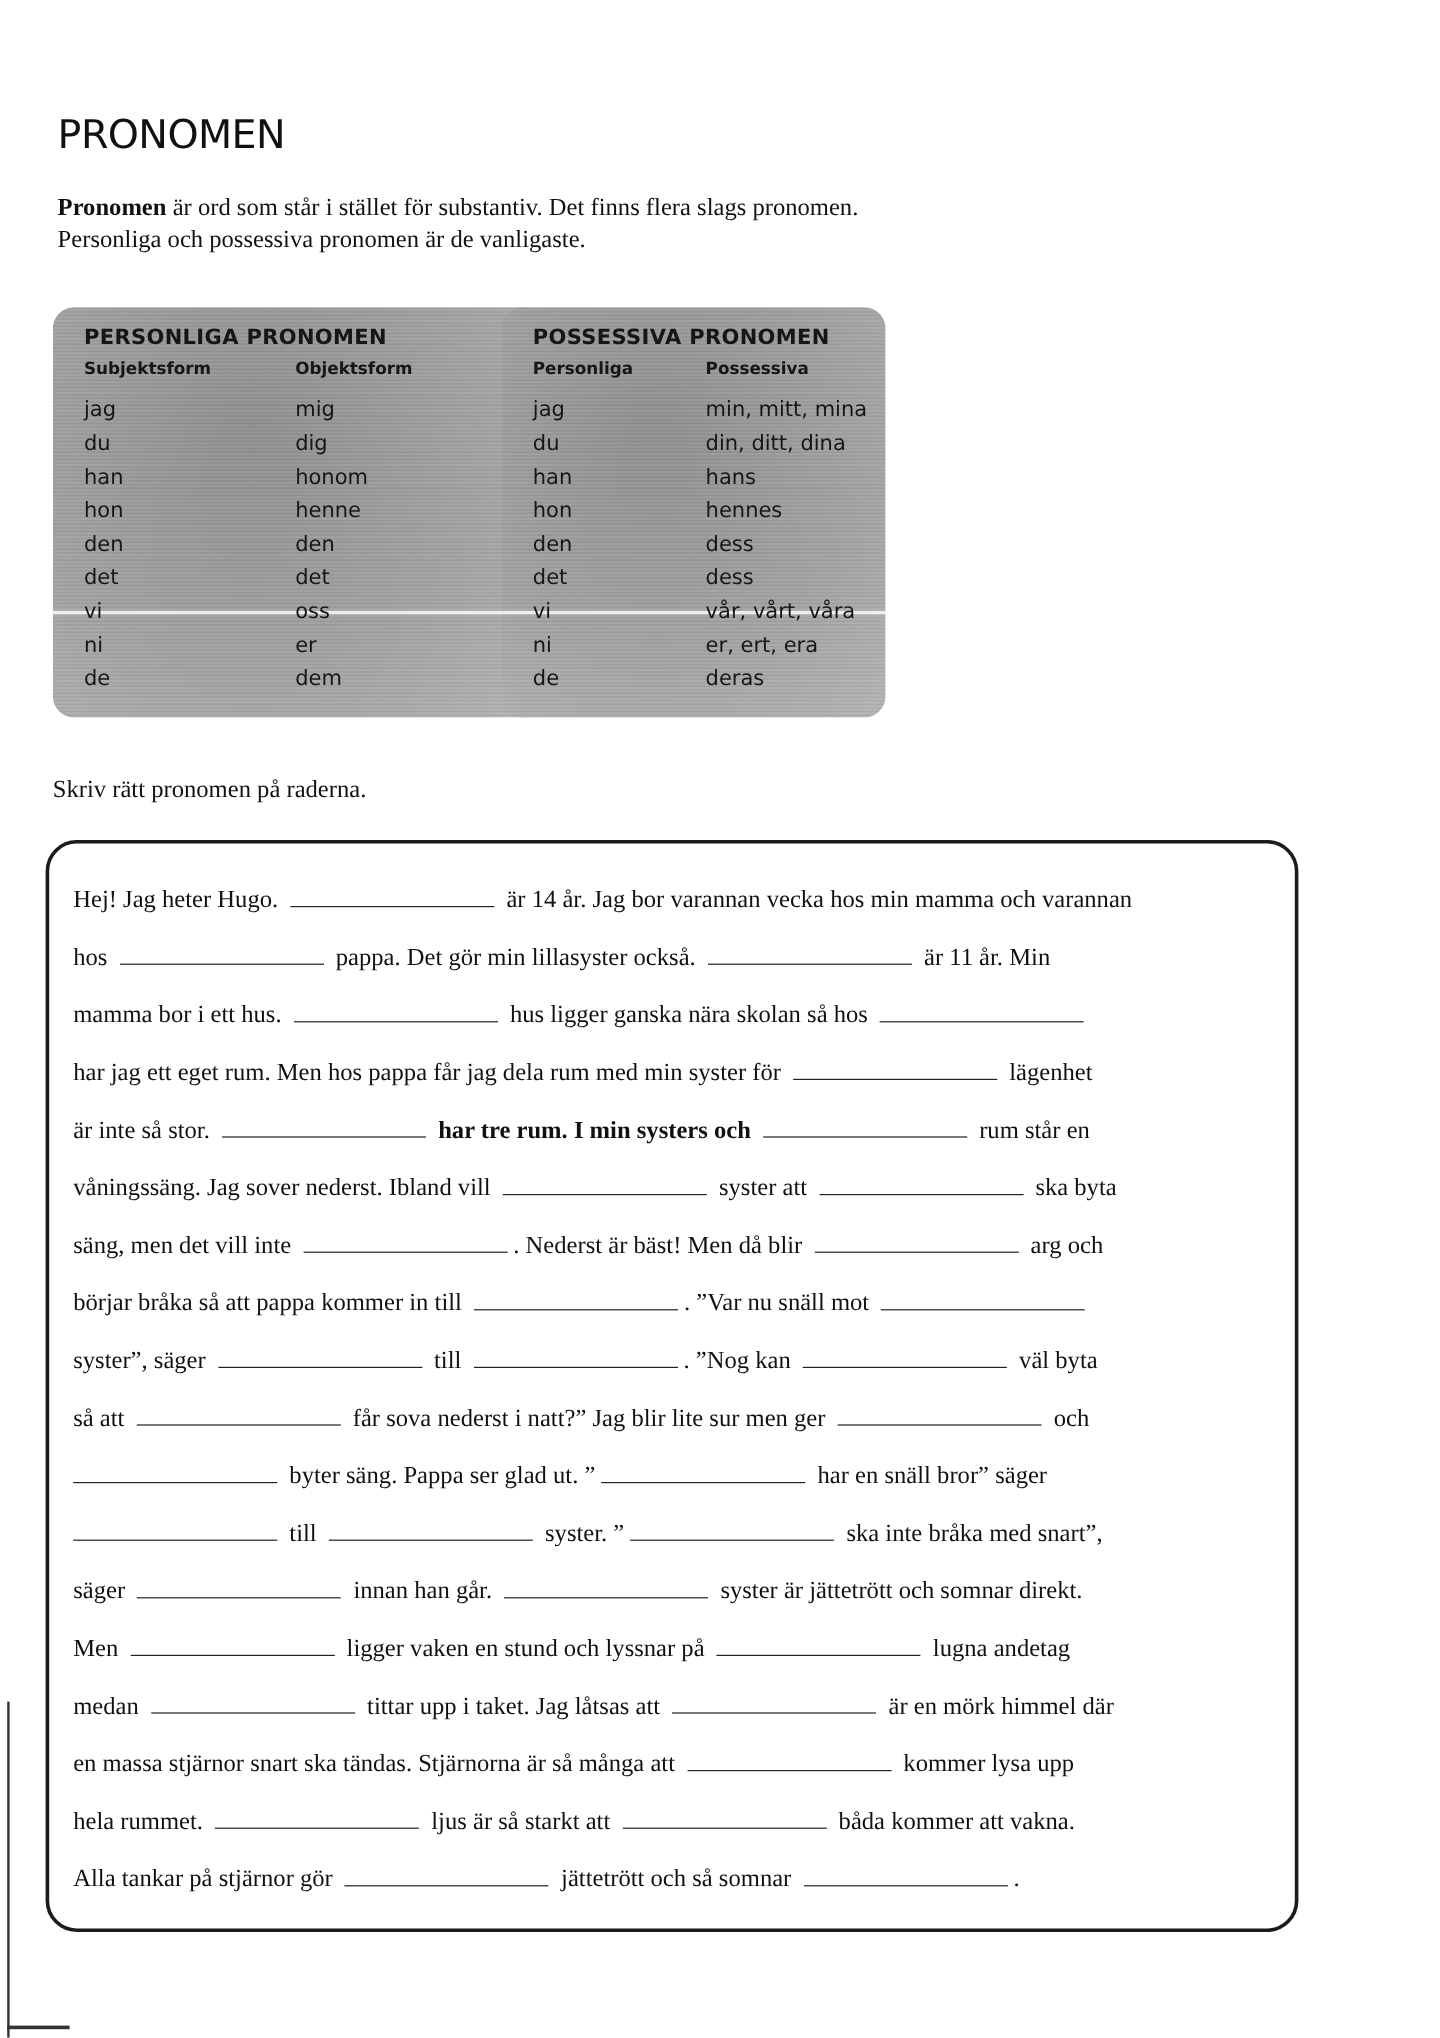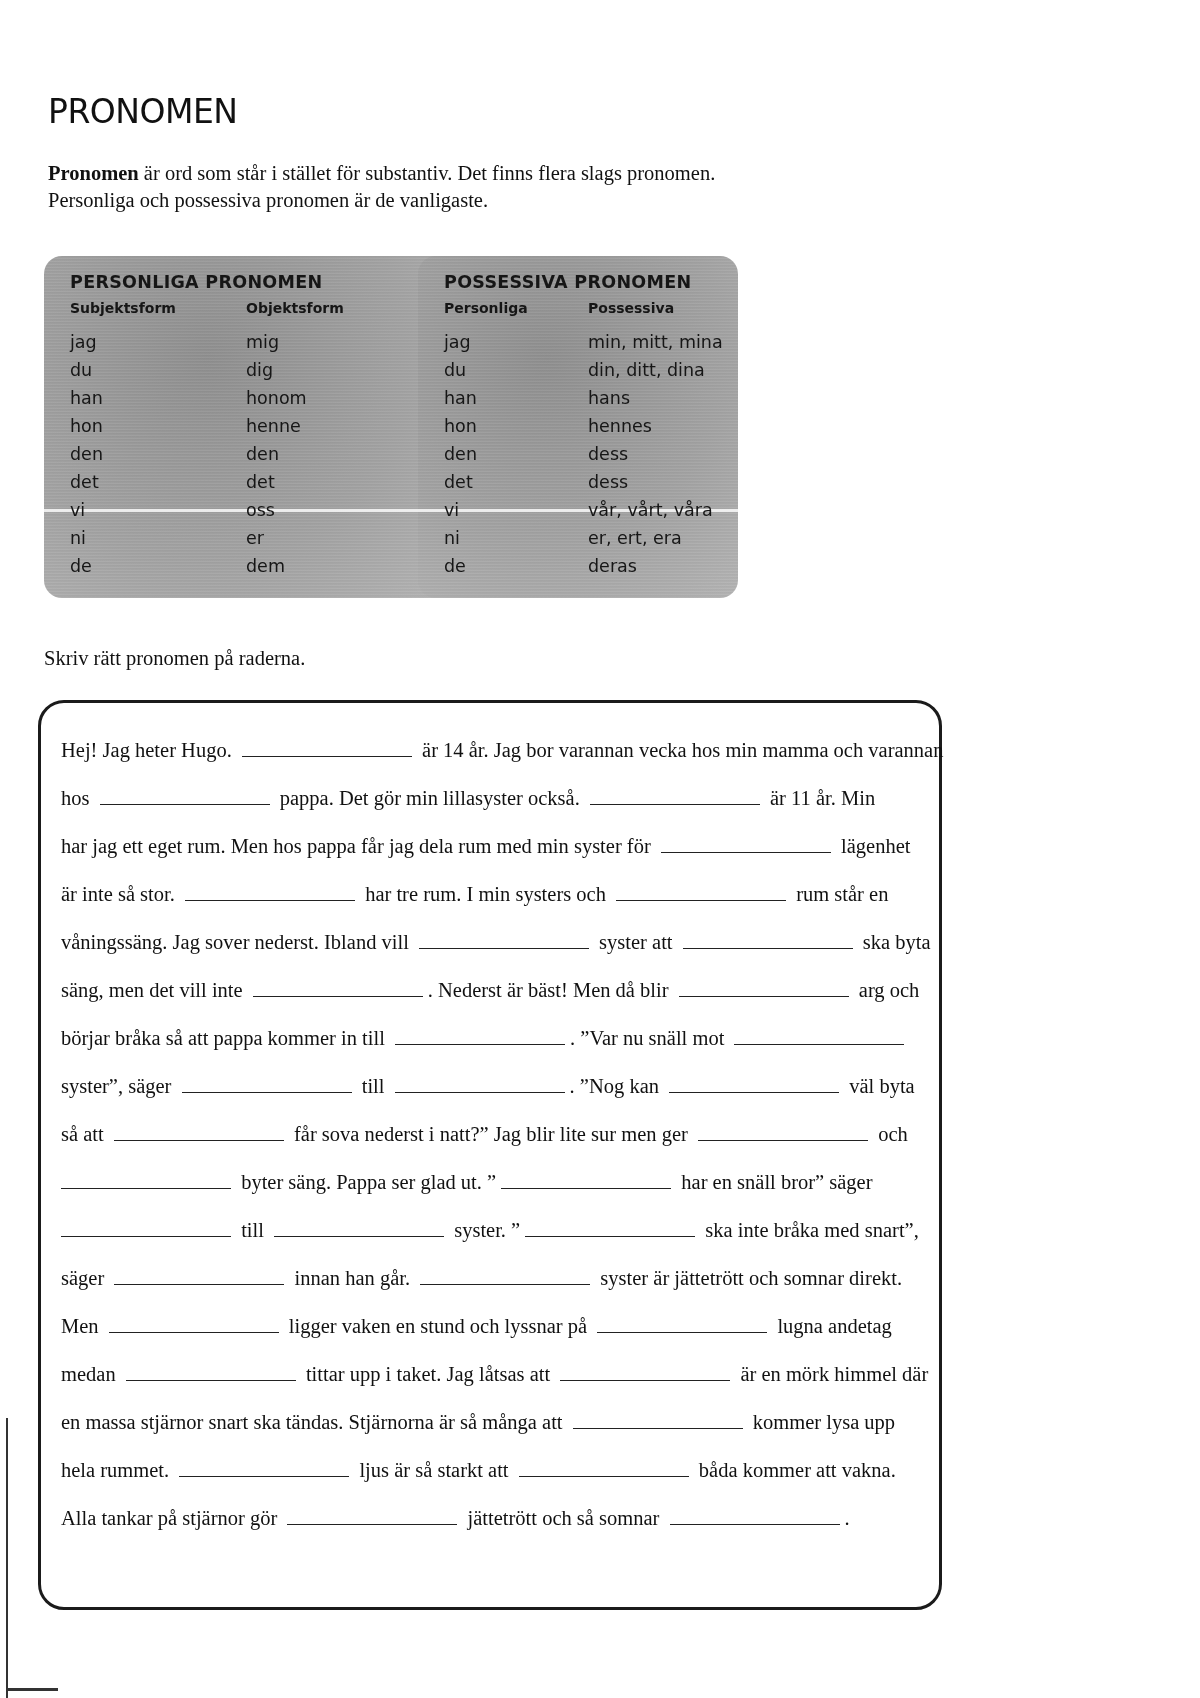--- a/index.html
+++ b/index.html
@@ -22,21 +22,21 @@
   .ptable .thead { position: absolute; left: 26px; top: 44px; font-size: 14px; font-weight: 700; white-space: nowrap; }
   .ptable .rows { position: absolute; left: 26px; top: 72px; }
   .ptable .row { height: 28px; font-size: 17.5px; line-height: 28px; white-space: nowrap; position: relative; }
   .ptable .c2 { position: absolute; }
   .ptable.left .thead .c2, .ptable.left .row .c2 { left: 176px; }
   .ptable.right .thead .c2, .ptable.right .row .c2 { left: 144px; }
 
   .instruction { position: absolute; left: 44px; top: 647px; font-family: "Liberation Serif", serif; font-size: 20.5px; color: #111; }
 
   .exercise-box {
-    position: absolute; left: 38px; top: 700px; width: 904px; height: 910px;
+    position: absolute; left: 38px; top: 700px; width: 1044px; height: 910px;
     border: 3px solid #1b1b1b; border-radius: 26px; box-sizing: border-box;
   }
   .lines { position: absolute; left: 20px; top: 32px; width: 1010px; }
   .line { height: 48px; font-family: "Liberation Serif", serif; font-size: 20.5px; line-height: 30px; white-space: nowrap; color: #111; }
   .blank { display: inline-block; width: 170px; border-bottom: 1.5px solid #222; height: 20px; vertical-align: baseline; margin: 0 5px; }
   .blank.first { margin-left: 0; }
 
   .margin-line { position: absolute; left: 6px; top: 1418px; width: 2px; height: 280px; background: #333; }
   .bottom-line { position: absolute; left: 6px; top: 1688px; width: 52px; height: 3px; background: #333; }
 </style>
@@ -89,22 +89,23 @@
       <div class="row"><span>de</span><span class="c2">deras</span></div>
     </div>
 </div>
 
 <div class="instruction">Skriv rätt pronomen på raderna.</div>
 
 <div class="exercise-box">
   <div class="lines" id="exercise-lines">
       <div class="line"><span style="white-space: pre;">Hej! Jag heter Hugo. </span><span class="blank"></span><span style="white-space: pre;"> är 14 år. Jag bor varannan vecka hos min mamma och varannan</span></div>
       <div class="line"><span style="white-space: pre;">hos </span><span class="blank"></span><span style="white-space: pre;"> pappa. Det gör min lillasyster också. </span><span class="blank"></span><span style="white-space: pre;"> är 11 år. Min</span></div>
+      <div class="line"><span style="white-space: pre;">mamma bor i ett hus. </span><span class="blank"></span><span style="white-space: pre;"> hus ligger ganska nära skolan så hos </span><span class="blank"></span></div>
       <div class="line"><span style="white-space: pre;">har jag ett eget rum. Men hos pappa får jag dela rum med min syster för </span><span class="blank"></span><span style="white-space: pre;"> lägenhet</span></div>
-      <div class="line"><span style="white-space: pre;">är inte så stor. </span><span class="blank"></span><span style="white-space: pre;"> har tre rum. I min systers och </span><span class="blank"></span><span style="white-space: pre;"> rum står en</span></div>
+      <div class="line"><span style="white-space: pre;">är inte så stor. </span><span class="blank"></span><span style="white-space: pre; font-weight: bold;"> har tre rum. I min systers och </span><span class="blank"></span><span style="white-space: pre;"> rum står en</span></div>
       <div class="line"><span style="white-space: pre;">våningssäng. Jag sover nederst. Ibland vill </span><span class="blank"></span><span style="white-space: pre;"> syster att </span><span class="blank"></span><span style="white-space: pre;"> ska byta</span></div>
       <div class="line"><span style="white-space: pre;">säng, men det vill inte </span><span class="blank"></span><span style="white-space: pre;">. Nederst är bäst! Men då blir </span><span class="blank"></span><span style="white-space: pre;"> arg och</span></div>
       <div class="line"><span style="white-space: pre;">börjar bråka så att pappa kommer in till </span><span class="blank"></span><span style="white-space: pre;">. ”Var nu snäll mot </span><span class="blank"></span></div>
       <div class="line"><span style="white-space: pre;">syster”, säger </span><span class="blank"></span><span style="white-space: pre;"> till </span><span class="blank"></span><span style="white-space: pre;">. ”Nog kan </span><span class="blank"></span><span style="white-space: pre;"> väl byta</span></div>
       <div class="line"><span style="white-space: pre;">så att </span><span class="blank"></span><span style="white-space: pre;"> får sova nederst i natt?” Jag blir lite sur men ger </span><span class="blank"></span><span style="white-space: pre;"> och</span></div>
       <div class="line"><span class="blank first"></span><span style="white-space: pre;"> byter säng. Pappa ser glad ut. ”</span><span class="blank"></span><span style="white-space: pre;"> har en snäll bror” säger</span></div>
       <div class="line"><span class="blank first"></span><span style="white-space: pre;"> till </span><span class="blank"></span><span style="white-space: pre;"> syster. ”</span><span class="blank"></span><span style="white-space: pre;"> ska inte bråka med snart”,</span></div>
       <div class="line"><span style="white-space: pre;">säger </span><span class="blank"></span><span style="white-space: pre;"> innan han går. </span><span class="blank"></span><span style="white-space: pre;"> syster är jättetrött och somnar direkt.</span></div>
       <div class="line"><span style="white-space: pre;">Men </span><span class="blank"></span><span style="white-space: pre;"> ligger vaken en stund och lyssnar på </span><span class="blank"></span><span style="white-space: pre;"> lugna andetag</span></div>
       <div class="line"><span style="white-space: pre;">medan </span><span class="blank"></span><span style="white-space: pre;"> tittar upp i taket. Jag låtsas att </span><span class="blank"></span><span style="white-space: pre;"> är en mörk himmel där</span></div>

